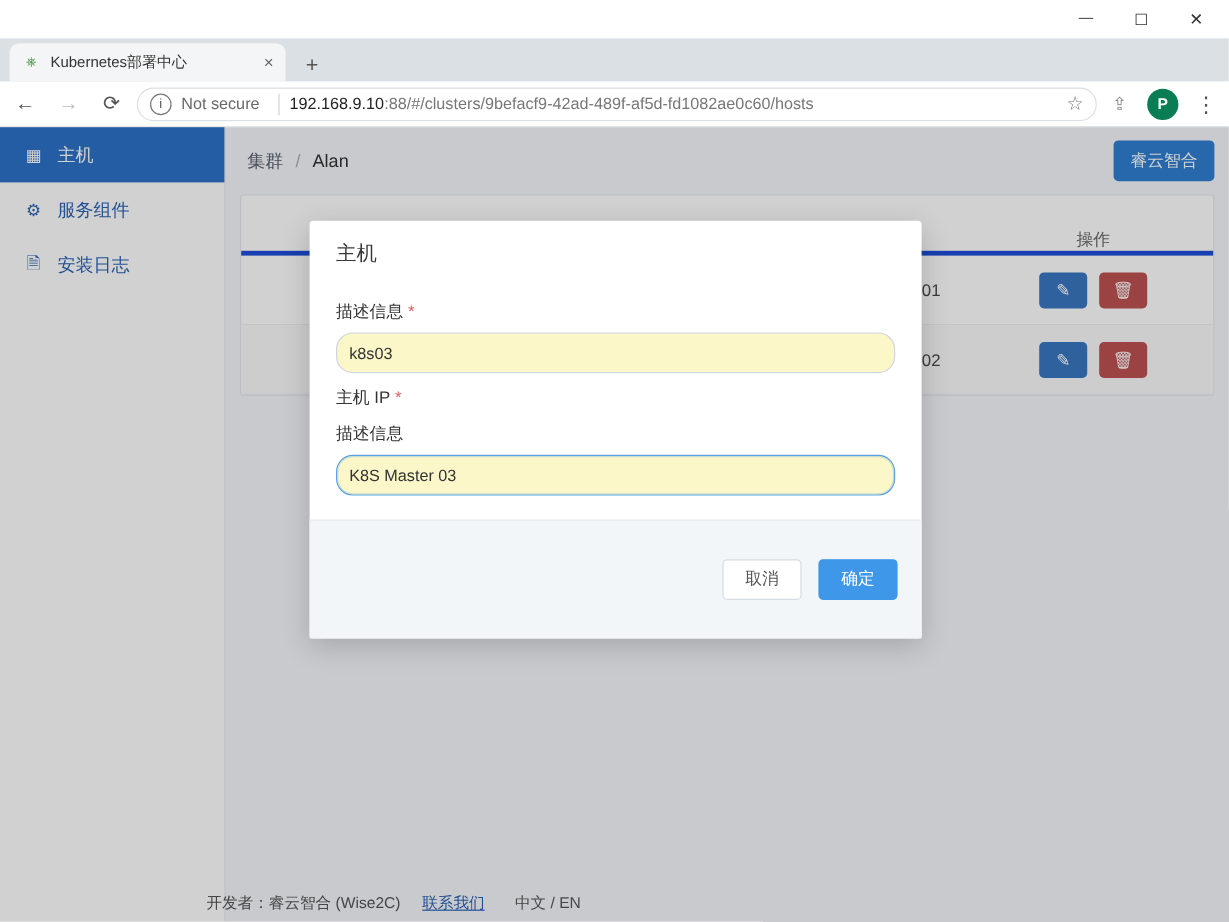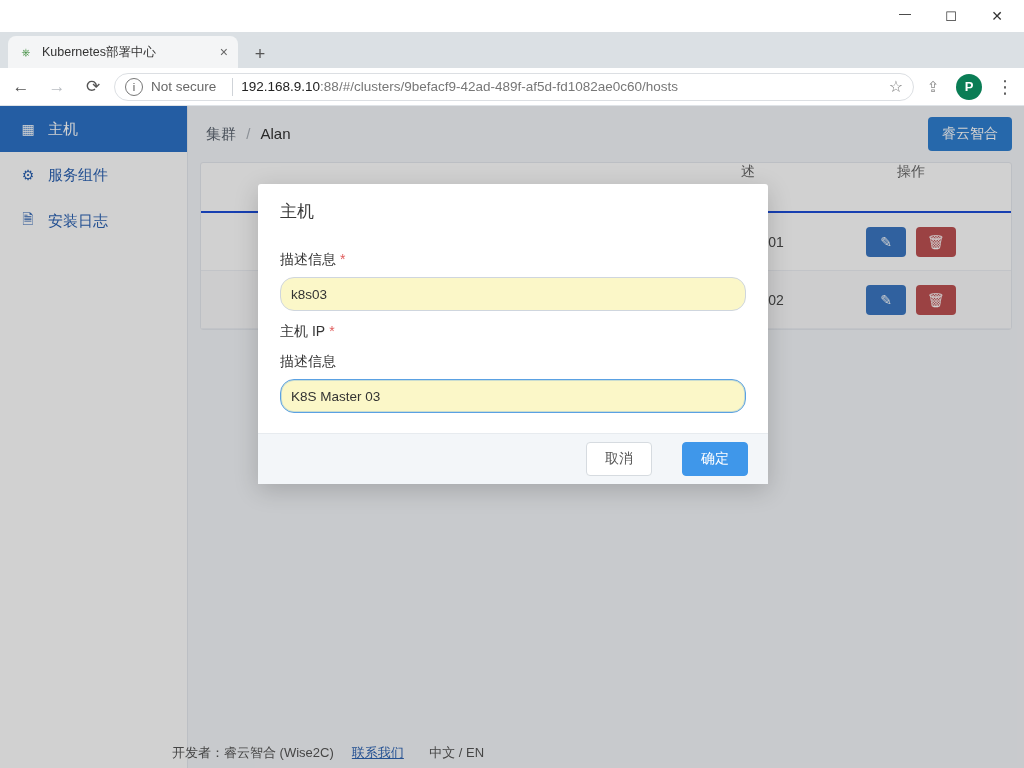--- a/index.html
+++ b/index.html
@@ -42,42 +42,42 @@
 .sb-icn { width:16px; display:inline-flex; align-items:center; justify-content:center; font-size:14px; }
 
 .main { flex:1; padding:0 12px 0 12px; }
 .topbar { height:56px; display:flex; align-items:center; }
 .crumbs { font-size:15px; color:#5b6470; padding-left:6px; }
 .crumbs .current { color:#333; }
 .addhost { margin-left:auto; height:34px; padding:0 14px; background:#2f7fd1; color:#fff; border:none; border-radius:4px; font-size:14px; }
 
 .panel { background:#fff; border:1px solid #e6eaef; border-radius:3px; }
 .tbl { width:100%; }
-.tbl .thead { height:50px; display:flex; align-items:flex-start; border-bottom:2px solid #1d4ed8; color:#666; font-size:14px;}
+.tbl .thead { height:50px; display:flex; align-items:flex-end; border-bottom:4px solid #1d4ed8; color:#666; font-size:14px;}
 .tbl .trow { height:58px; display:flex; align-items:center; border-bottom:1px solid #edf0f4; font-size:14px; color:#4a4a4a;}
 .tbl .trow:nth-child(odd){ background:#fafbfc;}
 .col-desc { flex:1; padding-left:540px; white-space:nowrap; overflow:hidden;}
 .col-ops  { width:200px; text-align:center; display:flex; gap:10px; justify-content:center; }
 .th-ops { width:200px; text-align:center; }
 .th-desc { flex:1; padding-left:540px; }
 .btn-sm { width:40px; height:30px; border:none; border-radius:4px; display:inline-flex;align-items:center;justify-content:center;color:#fff;font-size:14px;}
 .btn-edit{ background:#3b77c2;}
 .btn-del { background:#bd5152;}
 
 
 .overlay { position:absolute; top:106px; left:0; right:0; bottom:0; background:rgba(0,0,0,0.18); }
 .modal { position:absolute; left:258px; top:184px; width:510px; background:#fff; border-radius:3px; box-shadow:0 6px 24px rgba(0,0,0,.18); }
 .modal-hd { padding:16px 22px 10px; font-size:17px; color:#3a3a3a; }
 .modal-bd { padding:6px 22px 20px; }
 .fld { margin-top:12px; }
 .fld-label { font-size:14px; color:#333; margin-bottom:8px; }
 .req { color:#e05b5b; margin-left:4px; }
 .fld-input { width:100%; height:34px; border:1px solid #cfd6de; border-radius:14px; padding:0 10px; font-size:13.5px; color:#333; background:#fbf7c8; }
 .fld-input.focused { border-color:#5aa1e3; box-shadow:0 0 0 1px rgba(90,161,227,.3) inset; }
-.modal-ft { padding:8px 20px; background:#f3f6f9; display:flex; justify-content:flex-end; gap:30px; border-top:1px solid #e7ebef; }
+.modal-ft { padding:32px 20px; background:#f3f6f9; display:flex; justify-content:flex-end; gap:14px; border-top:1px solid #e7ebef; }
 .btn { height:34px; padding:0 18px; border-radius:4px; font-size:14px; border:1px solid #d6dbe0; background:#fff; color:#555; }
 .btn.primary { background:#3f97ea; border-color:#3f97ea; color:#fff; }
 
 
 .footer { position:absolute; left:172px; right:0; bottom:6px; text-align:left; font-size:13px; color:#555; }
 .footer a { color:#2d63b3; text-decoration:underline; }
 </style>
 </head>
 <body>
 

